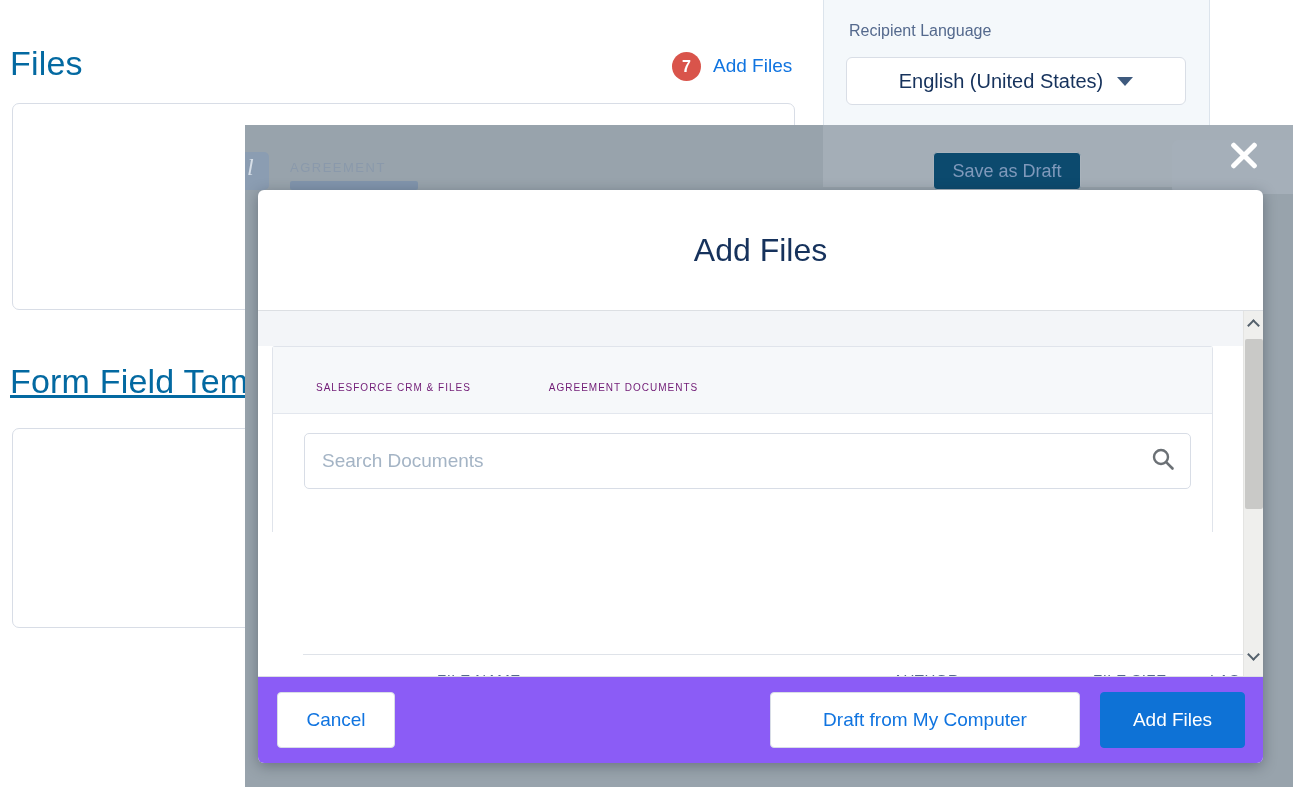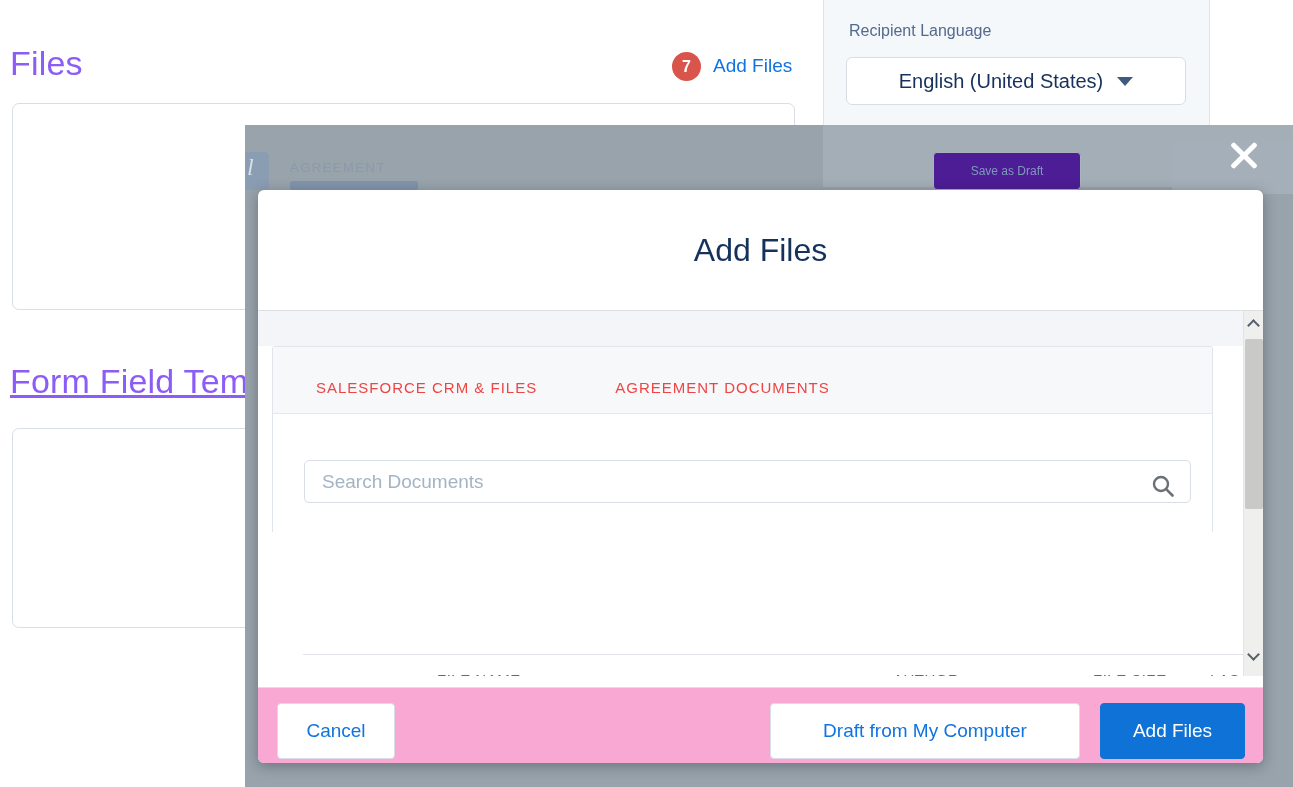--- a/index.html
+++ b/index.html
@@ -1,21 +1,21 @@
 <!DOCTYPE html>
 <html><head>
 <meta charset="utf-8">
 <style>
   * { margin:0; padding:0; box-sizing:border-box; }
   html,body { width:1293px; height:787px; overflow:hidden; }
   body { font-family:"Liberation Sans","DejaVu Sans",sans-serif; background:#ffffff; position:relative; }
   .screen { position:absolute; inset:0; width:1293px; height:787px; background:#fff; }
 
   
-  .sec-title { position:absolute; font-size:34px; font-weight:300; color:#8b5cf6; letter-spacing:.2px; white-space:nowrap; }
+  .sec-title { position:absolute; font-size:34px; font-weight:300; color:#0369a1; letter-spacing:.2px; white-space:nowrap; }
   #files-title { left:10px; top:44px; }
   #formfield-wrap { left:10px; top:362px; width:237px; overflow:hidden; height:46px;text-decoration:underline; }
   .empty-box { position:absolute; background:#fff; border:1px solid #d8dde6; border-radius:7px; }
   #files-box { left:12px; top:103px; width:783px; height:207px; }
   #formfield-box { left:12px; top:428px; width:783px; height:200px; }
 
   .count-badge { position:absolute; left:672px; top:52px; width:29px; height:29px; border-radius:50%;
     background:#d9544b; color:#fff; font-size:16px; font-weight:bold; text-align:center; line-height:29px; }
   .addfiles-link { position:absolute; left:713px; top:55px; font-size:19px; color:#1074e0; cursor:pointer; }
 
@@ -28,61 +28,61 @@
   .tri-down { width:0; height:0; border-left:8px solid transparent; border-right:8px solid transparent; border-top:9px solid #3e5a7e; }
 
   
   .backdrop { position:absolute; left:245px; top:125px; width:1048px; height:662px; background:#98a3ac; }
   .bd-strip { position:absolute; left:823px; top:125px; width:470px; height:62px; background:#a4aeb7; }
   .agr-icon { position:absolute; left:245px; top:152px; width:24px; height:38px; background:#8b9db2;
     border-radius:0 5px 5px 0; overflow:hidden; }
   .agr-icon span { font-family:"Liberation Serif","DejaVu Serif",serif; font-style:italic; color:#d7dfe8; font-size:24px; position:absolute; left:2px; top:2px; }
   .agr-label { position:absolute; left:290px; top:160px; font-size:13px; letter-spacing:1.5px; color:#8a99ab; }
   .agr-titlebar { position:absolute; left:290px; top:181px; width:128px; height:9px; background:#7d92ac; border-radius:2px; opacity:.85; }
-  .ghost-btn { position:absolute; left:933px; top:152px; width:148px; height:38px; background:#4c1d95;
-    border:1px solid #a9b3bc; border-radius:4px; color:#7f99bb; font-size:12px; text-align:center; line-height:36px; }
+  .ghost-btn { position:absolute; left:933px; top:152px; width:148px; height:38px; background:#0c4a6e;
+    border:1px solid #a9b3bc; border-radius:4px; color:#7f99bb; font-size:18px; text-align:center; line-height:36px; }
   .ghost-rect { position:absolute; left:1172px; top:140px; width:121px; height:54px; background:#a5afb9; border-radius:6px 0 0 6px; }
   .close-x { position:absolute; left:1227px; top:138px; width:34px; height:34px; cursor:pointer; }
   .close-x i { position:absolute; left:0; top:15px; width:34px; height:5px; background:#fff; border-radius:2px; }
   .close-x i:first-child { transform:rotate(45deg); }
   .close-x i:last-child { transform:rotate(-45deg); }
 
   
   .modal { position:absolute; left:258px; top:190px; width:1005px; height:573px; background:#fff;
     border-radius:6px; box-shadow:0 3px 14px rgba(20,30,40,.35); }
   .modal-header { position:absolute; left:0; top:0; width:100%; height:120px; border-radius:6px 6px 0 0; }
   .modal-title { margin-top:42px; text-align:center; font-size:32px; font-weight:300; color:#16325c; }
 
   .modal-body { position:absolute; left:0; top:120px; width:100%; height:366px; background:#fff;
     border-top:1px solid #dcdfe3; overflow:hidden; }
   .body-strip { position:absolute; left:0; top:0; width:985px; height:35px; background:#f3f5f8; }
 
   .card { position:absolute; left:14px; top:35px; width:941px; height:186px; background:#fff;
     border:1px solid #e0e4eb; border-bottom:none; border-radius:3px 3px 0 0; }
   .tabbar { height:67px; background:#f6f8fa; border-bottom:1px solid #e3e7ee; display:flex; align-items:center; padding-left:43px; }
-  .tab { font-size:15px; letter-spacing:1px; color:#ef4444; margin-right:78px; cursor:pointer; white-space:nowrap;margin-top:14px; }
-  .search-wrap { position:absolute; left:31px; top:113px; width:887px; height:43px; }
+  .tab { font-size:10px; letter-spacing:1px; color:#701a75; margin-right:78px; cursor:pointer; white-space:nowrap;margin-top:14px; }
+  .search-wrap { position:absolute; left:31px; top:86px; width:887px; height:56px; }
   .search-input { width:100%; height:100%; border:1px solid #d8dde6; border-radius:5px; padding:0 48px 0 17px;
     font-size:19px; color:#16325c; font-family:inherit; background:#fff; outline:none; }
   .search-input::placeholder { color:#a4b4c5; opacity:1; }
   .search-icon { position:absolute; right:16px; top:14px; width:24px; height:24px; cursor:pointer; }
 
   .table { position:absolute; left:45px; top:343px; width:940px; }
   .t-row { display:grid; grid-template-columns:87px 47px 456px 200px 117px 1fr; align-items:center; overflow:hidden; }
   .t-head { height:50px; border-top:1px solid #dfe3e9; border-bottom:1px solid #dfe3e9; }
   .t-head .cell { font-size:15px; letter-spacing:.5px; color:#54698d; white-space:nowrap; }
   .cell { white-space:nowrap; overflow:hidden; }
 
   .scrollbar { position:absolute; left:985px; top:0; width:20px; height:366px; background:#efefed; border-left:1px solid #e4e4e2; }
   .sb-thumb { position:absolute; left:1px; top:28px; width:18px; height:170px; background:#c9c9c7; border-radius:2px; cursor:grab; }
   .sb-arrow { position:absolute; left:5px; width:9px; height:9px; border-left:2px solid #54606c; border-top:2px solid #54606c; cursor:pointer; }
   .sb-up { top:10px; transform:rotate(45deg); }
   .sb-down { bottom:18px; transform:rotate(225deg); }
 
-  .modal-footer { position:absolute; left:0; bottom:0; width:100%; height:76px; background:#f9a8d4;
+  .modal-footer { position:absolute; left:0; bottom:0; width:100%; height:87px; background:#8b5cf6;
     border-top:1px solid #dcdfe3; border-radius:0 0 6px 6px; }
   .btn { position:absolute; top:15px; height:56px; border-radius:4px; font-size:19px; font-family:inherit;
     cursor:pointer; border:1px solid #d8dde6; background:#fff; color:#1074e0; }
   .btn-cancel { left:19px; width:118px; }
   .btn-upload { left:512px; width:310px; }
   .btn-primary { left:842px; width:145px; background:#0e72d6; border-color:#0e72d6; color:#fff; }
 </style>
 </head>
 <body>
 

